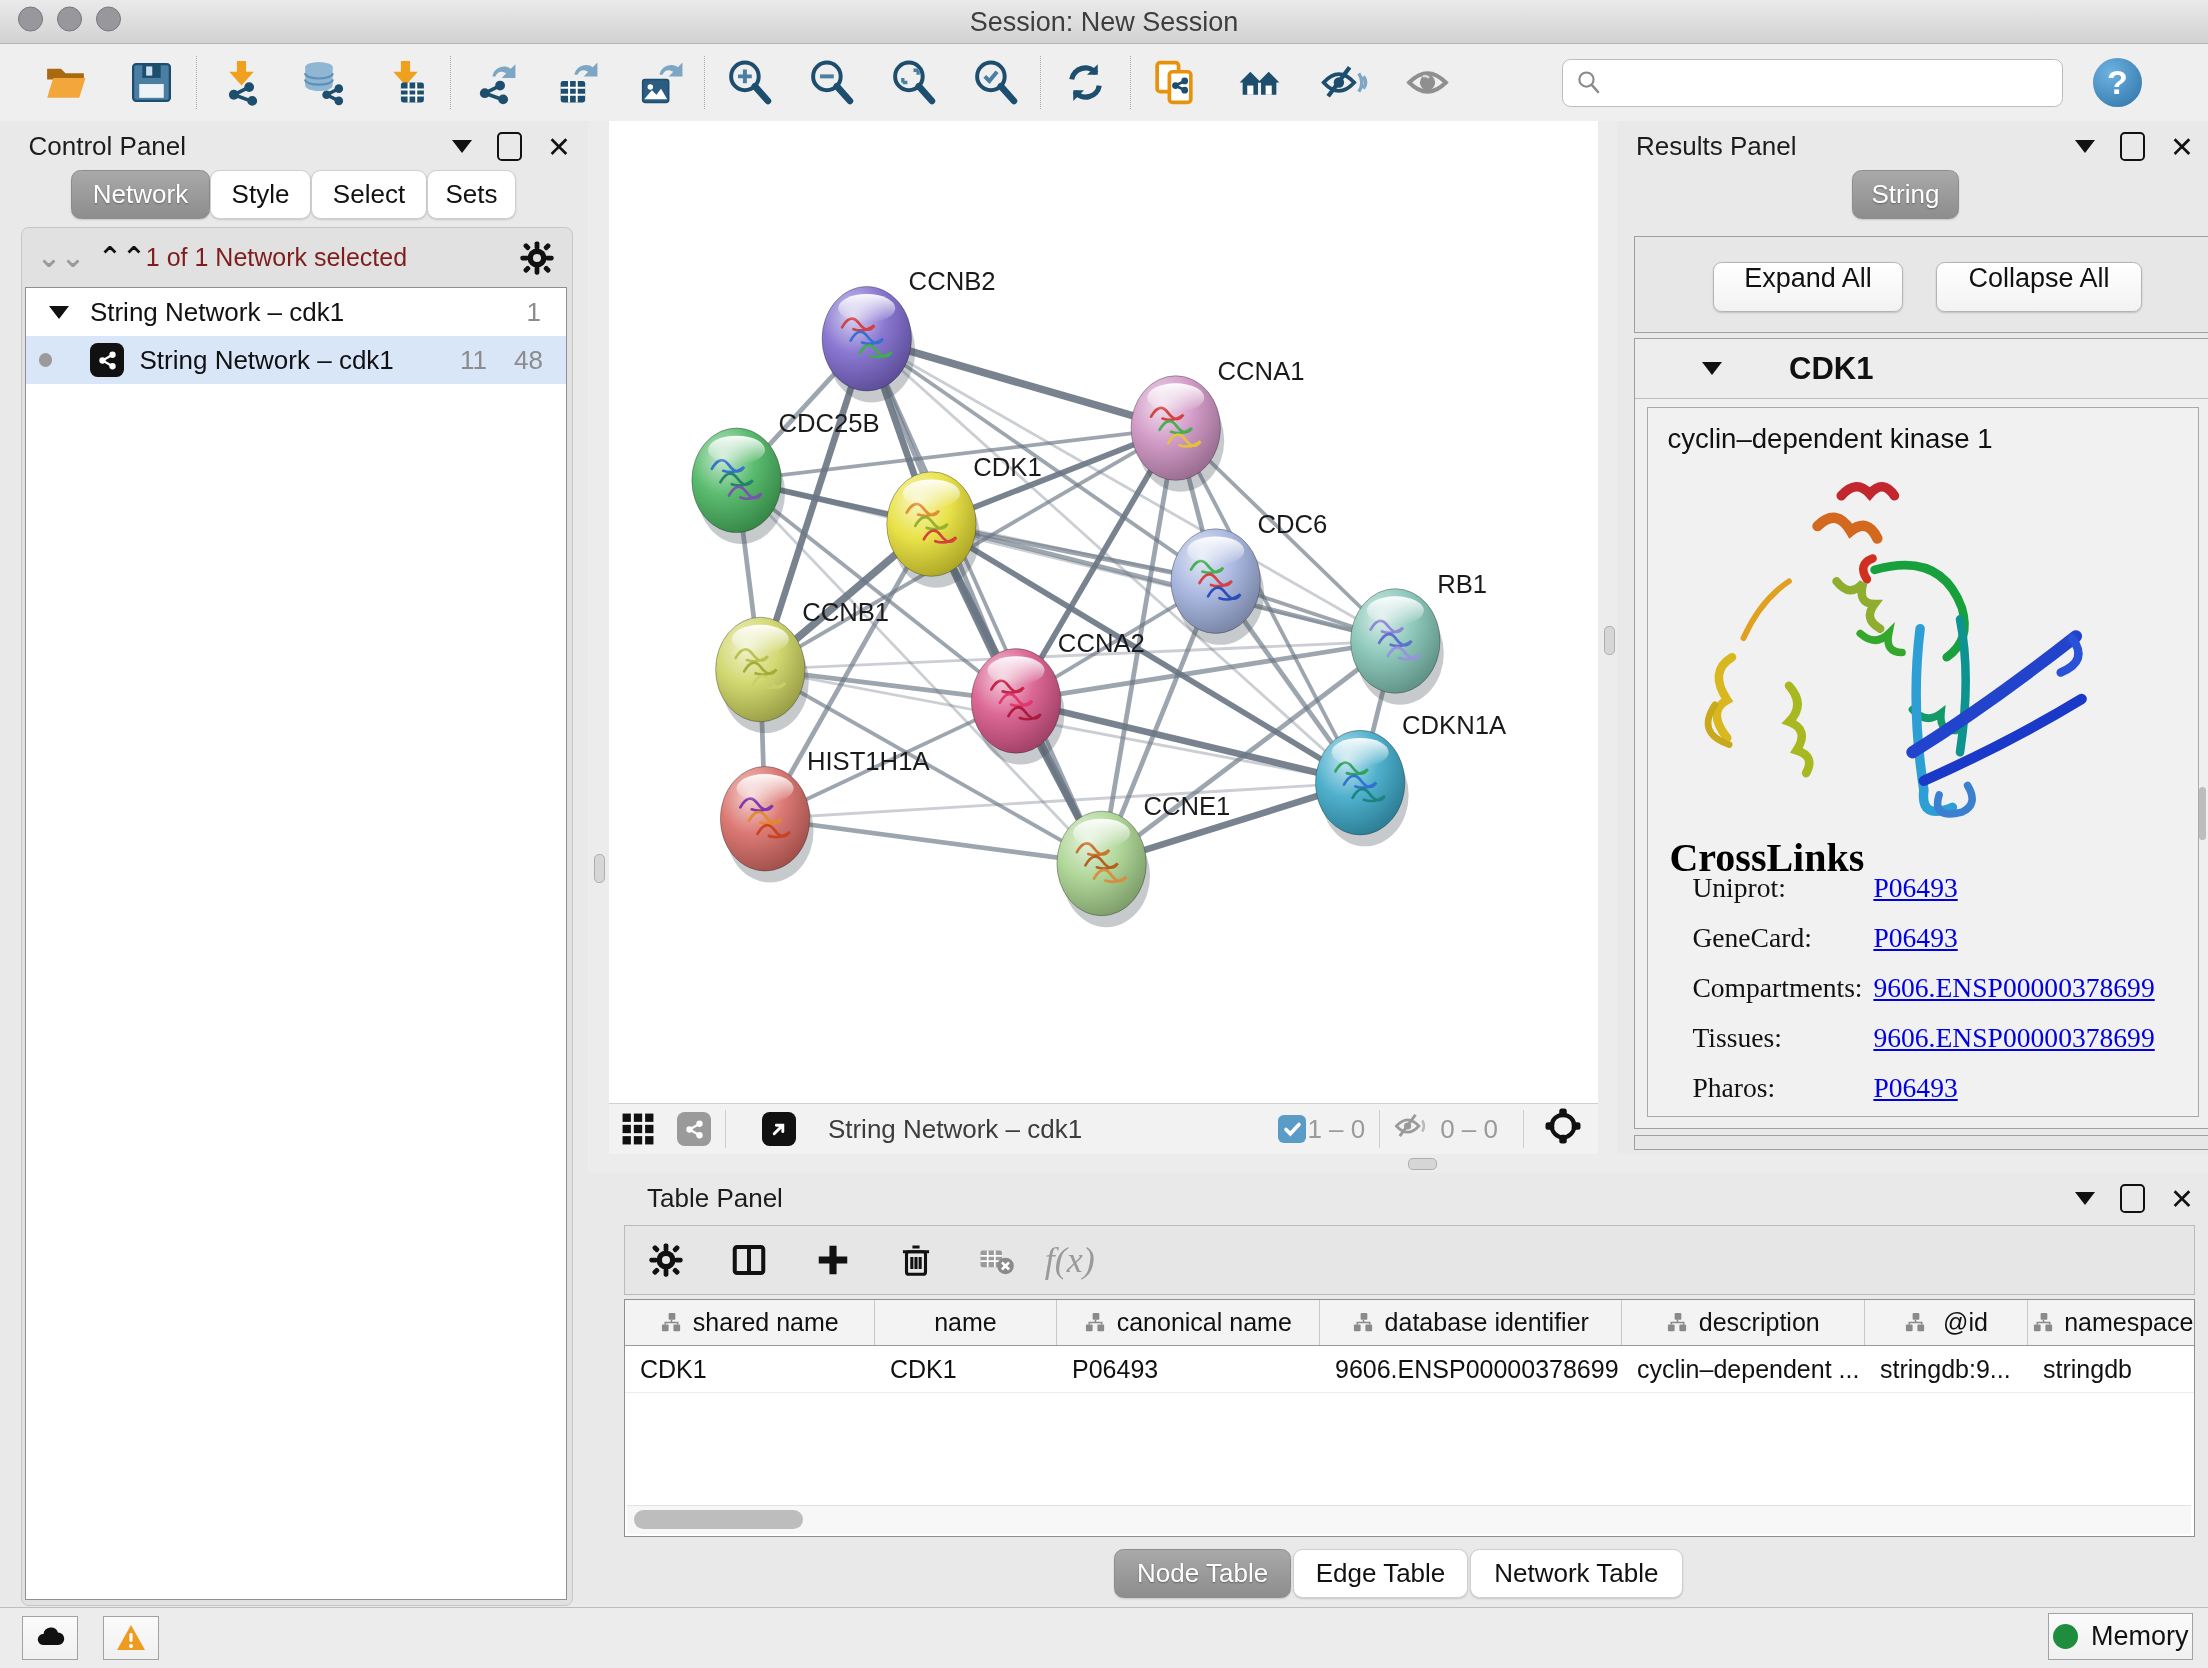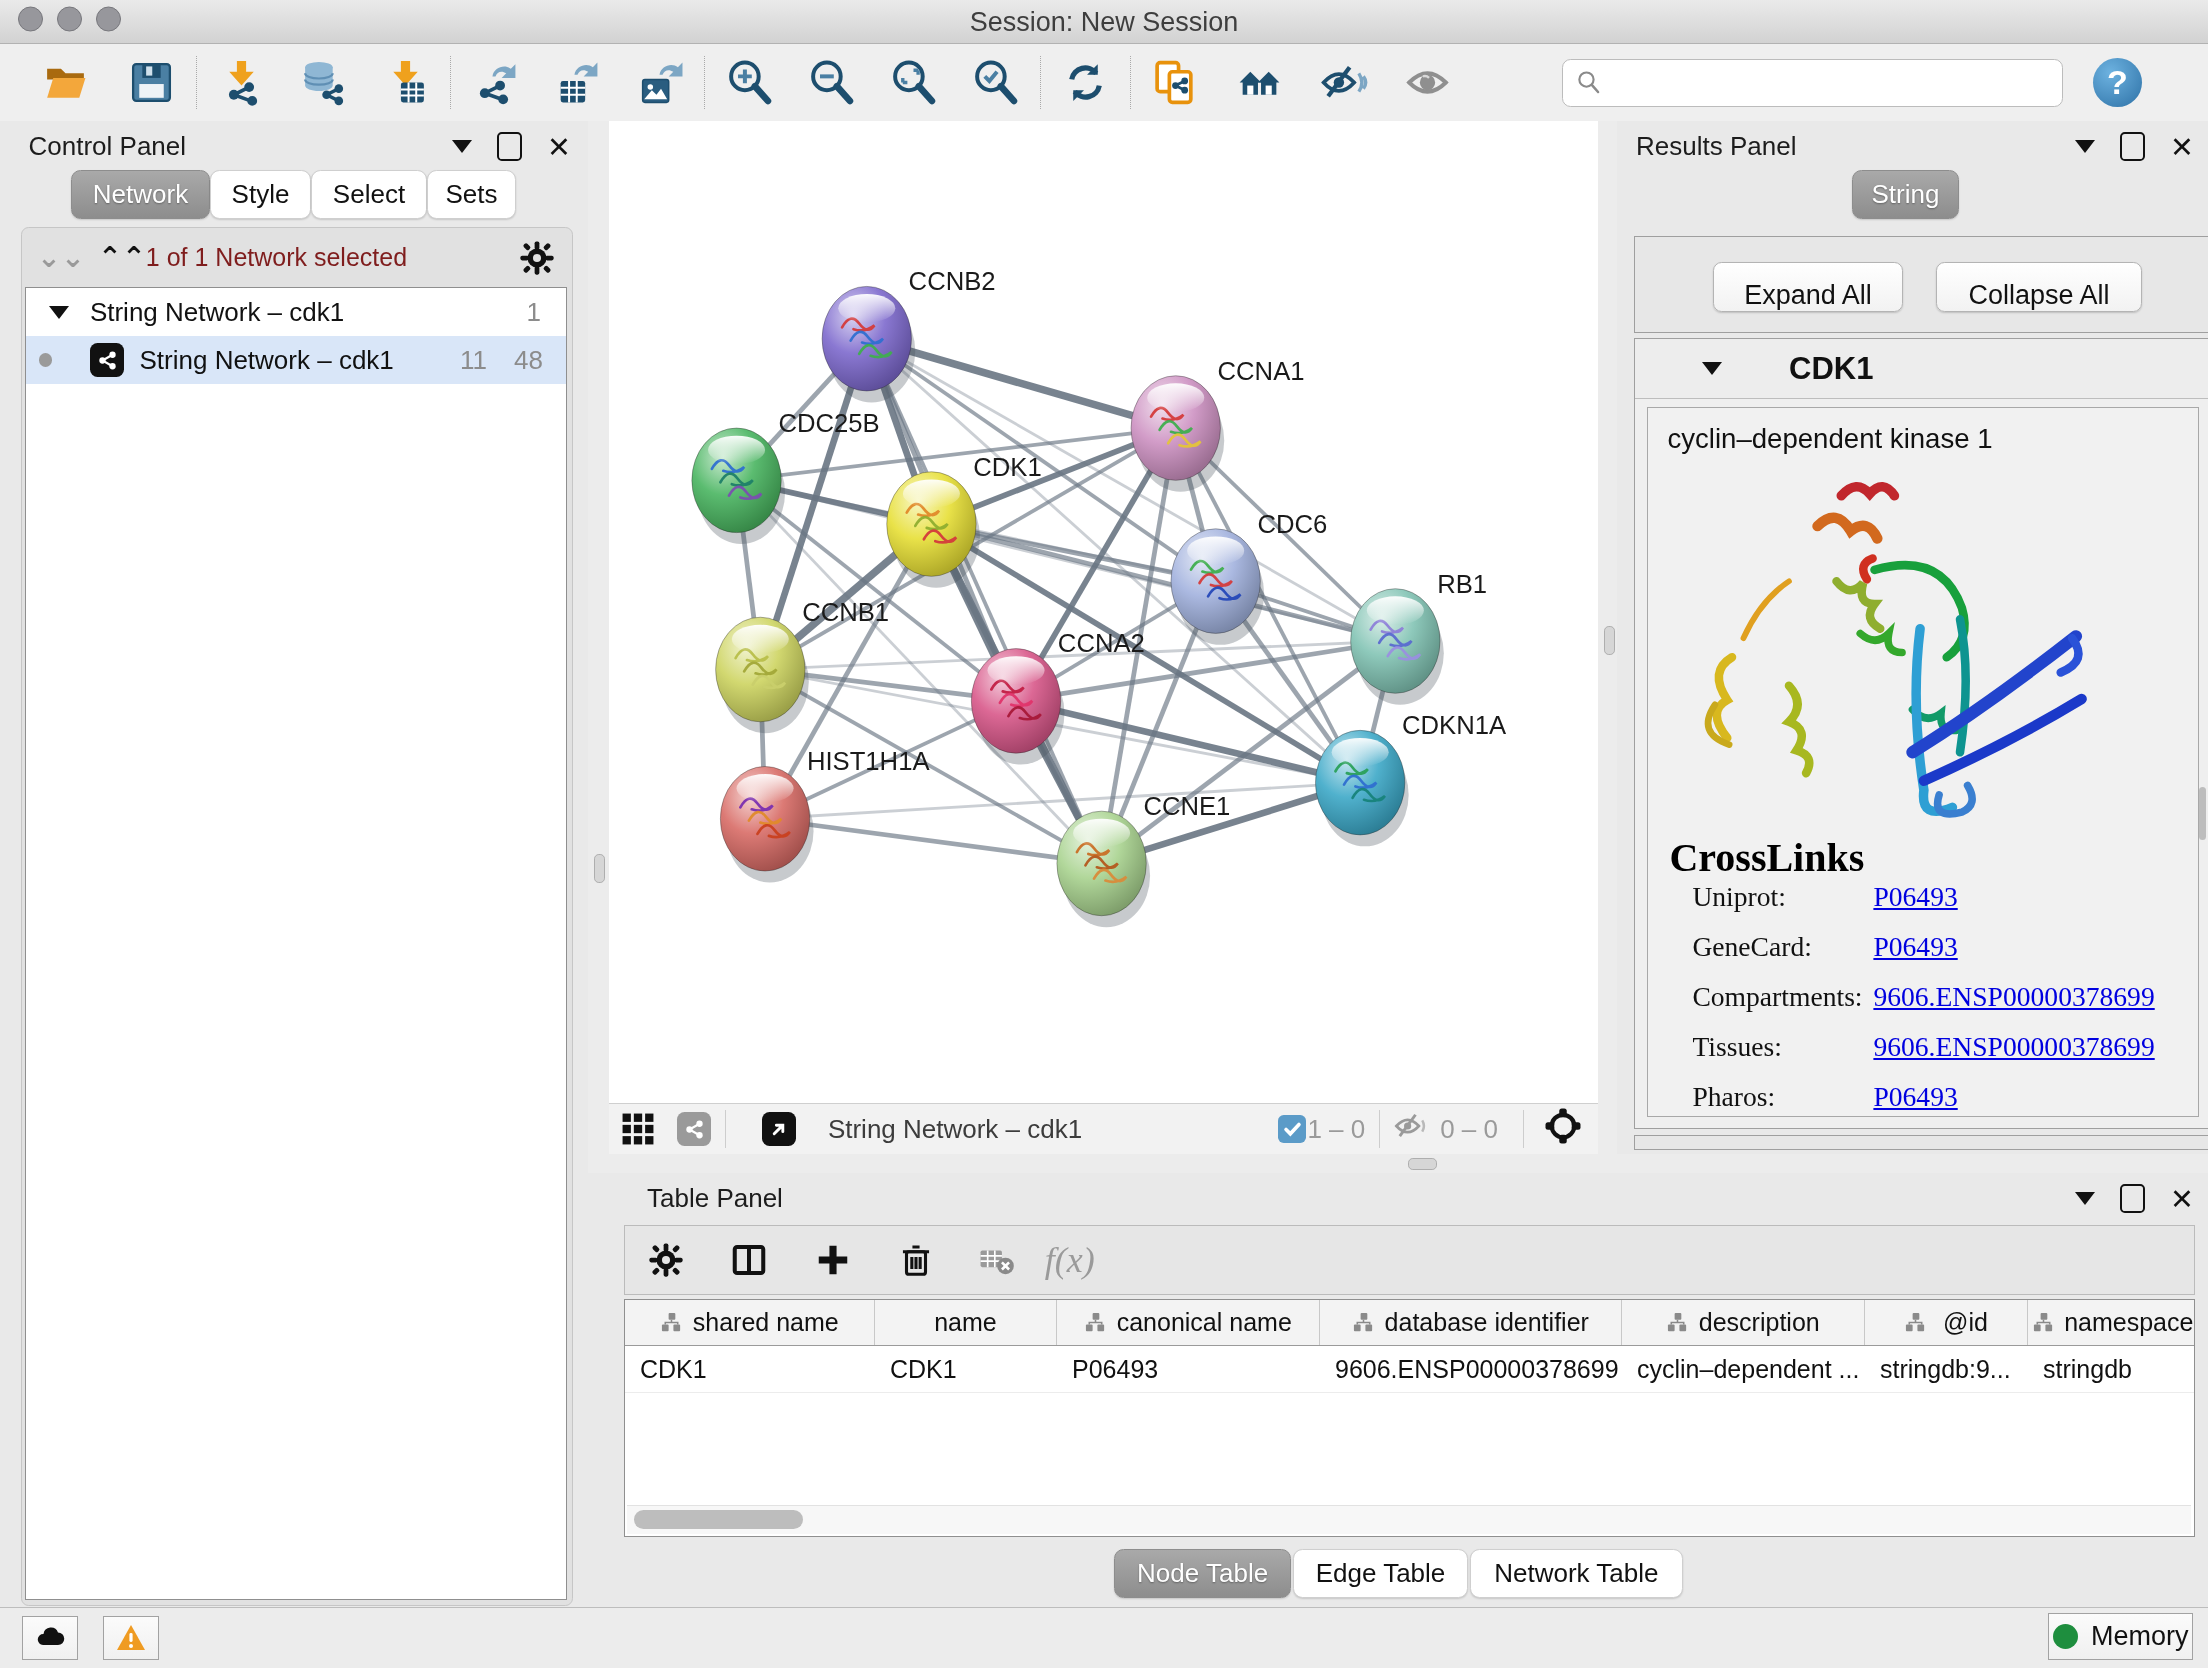--- a/index.html
+++ b/index.html
@@ -71,32 +71,32 @@
   .netstatus{left:609px;top:1103px;width:989px;height:50px;background:#f2f2f2;
     border-top:1px solid #cfcfcf;display:flex;align-items:center;font-size:26px;color:#9a9a9a;}
   .nsep{width:0;height:38px;border-left:1px solid #cdcdcd;margin:0 13.3px;}
   .nname{color:#3c3c3c;margin-left:32px;}
   .ck{width:28.5px;height:28.5px;border-radius:5.7px;background:#5b9bc8;display:flex;align-items:center;
     justify-content:center;}
 
   
   .rpanel{left:1617px;top:121px;width:592px;height:1033px;background:#e9e9e9;}
   .rbox{position:absolute;background:#e7e7e7;border:1px solid #9f9f9f;}
-  .btn{display:flex;align-items:flex-end;justify-content:center;background:linear-gradient(#ffffff,#f2f2f2);
+  .btn{display:flex;align-items:flex-start;justify-content:center;background:linear-gradient(#ffffff,#f2f2f2);
     border:1px solid #b4b4b4;border-radius:8.6px;font-size:27px;color:#111;
     box-shadow:0 1px 1.9px rgba(0,0,0,.18);}
   .gene-hd{position:absolute;left:0;top:0;width:100%;height:59px;display:flex;align-items:center;
     background:#ededed;border-bottom:1px solid #bdbdbd;}
   .gene-name{font-size:31px;font-weight:bold;color:#111;}
   .inner-card{position:absolute;left:12.4px;top:68px;width:552px;height:710px;background:#f1f1f1;
     border:1px solid #a8a8a8;box-sizing:border-box;}
   .desc{font-size:27.6px;color:#111;margin:15px 0 0 19px;}
   .serif{font-family:"Liberation Serif","DejaVu Serif",serif;}
   .xl-head{font-size:40px;font-weight:bold;color:#000;margin:5.7px 0 5.7px 21px;}
-  .xlrow{display:flex;font-size:27.6px;height:50px;align-items:center;}
+  .xlrow{display:flex;font-size:27.6px;height:50px;}
   .xlrow .lbl{width:181px;margin-left:44px;color:#111;flex:0 0 auto;}
   .xlrow a{color:#0000e0;text-decoration:underline;}
   .rscroll{position:absolute;right:2.9px;width:7.6px;height:53px;border-radius:3.8px;background:#bdbdbd;}
 
   
   .tpanel{left:588px;top:1173px;width:1621px;height:435px;background:#e9e9e9;}
   .tp-toolbar{position:absolute;left:36px;top:52px;width:1571px;height:70px;background:#e6e6e6;
     border:1px solid #bbbbbb;display:flex;align-items:center;box-sizing:border-box;}
   .tpi{width:55px;height:55px;display:flex;align-items:center;justify-content:center;margin-left:13.3px;}
   .tpi svg{width:38px;height:38px;}

